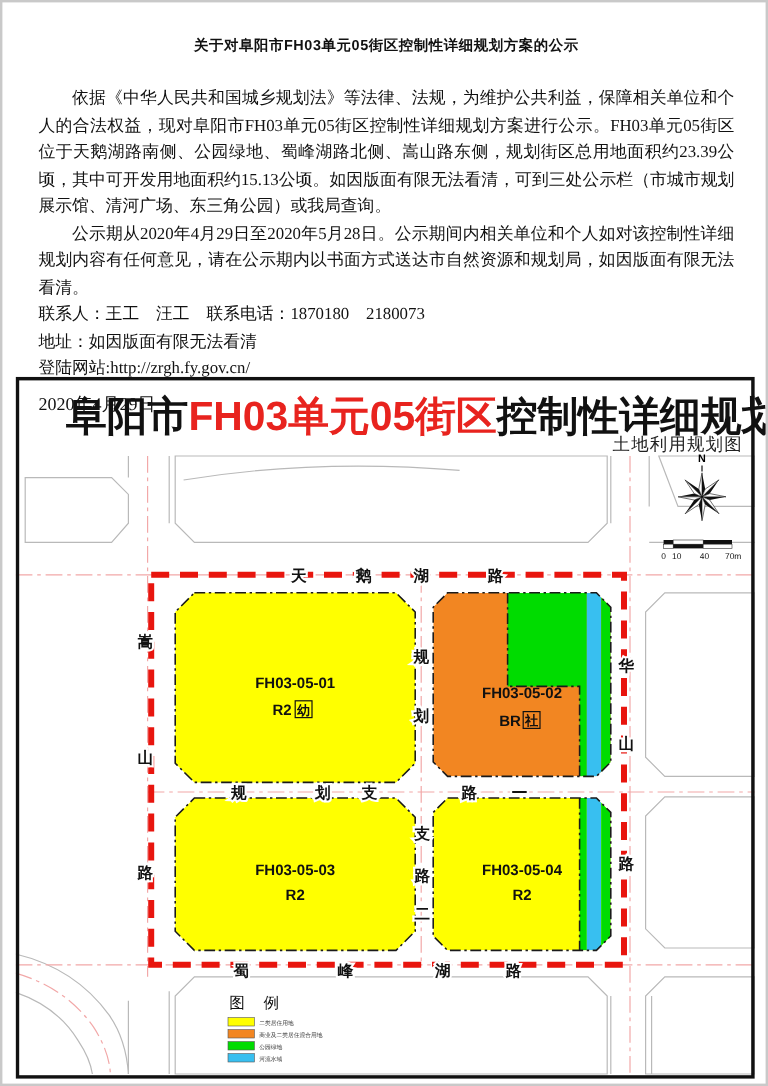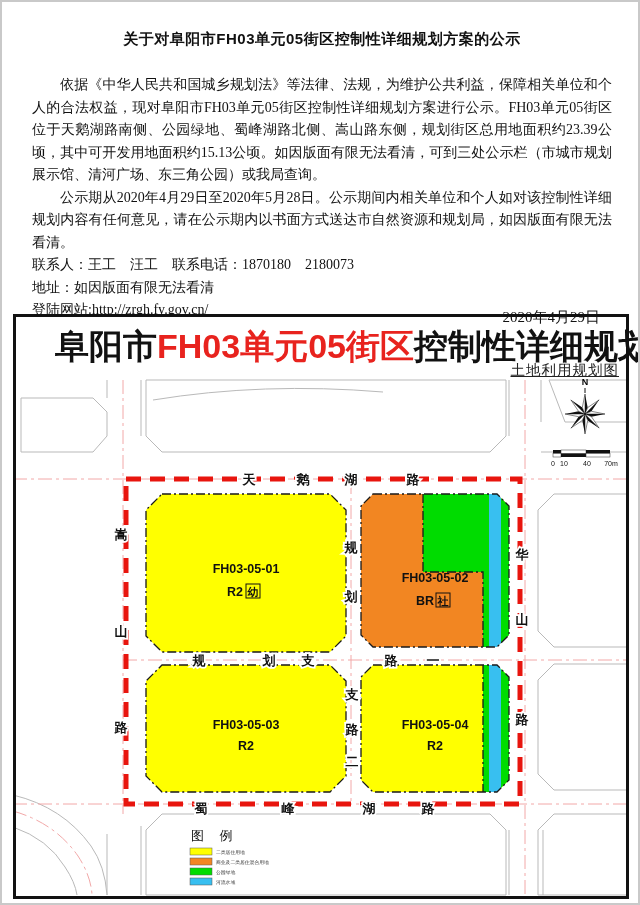--- a/index.html
+++ b/index.html
@@ -5,44 +5,44 @@
   html,body{margin:0;padding:0;background:#9a9a9a;}
   .page{
     position:relative;width:640px;height:905px;margin:0 auto;
     background:#ffffff;border:2px solid #c9c9c9;box-sizing:border-box;
     font-family:"Liberation Serif","DejaVu Serif",serif;color:#111;
     overflow:hidden;
   }
   .notice{position:absolute;left:0;top:0;width:640px;padding:0 30px;box-sizing:border-box;}
   .notice h1{
     font-family:"Liberation Sans","DejaVu Sans",sans-serif;
-    font-size:15px;font-weight:bold;text-align:center;
+    font-size:12px;font-weight:bold;text-align:center;
     margin:28px 10px 0 10px;letter-spacing:.5px;
   }
   .notice p{
     font-size:14px;line-height:22.5px;text-align:justify;
     text-indent:2em;margin:0;
   }
   .notice p.first{margin-top:25px;}
   .plain-line{font-size:14px;line-height:22.5px;margin:0;}
-  .row-last{display:flex;justify-content:space-between;align-items:flex-end;}
+  .row-last{display:flex;justify-content:space-between;align-items:flex-start;flex-direction:column;}
   .date{font-size:15px;position:relative;top:7px;padding-right:12px;}
   .map-box{
     position:absolute;left:11px;top:312px;width:616px;height:585px;
   }
   .map-title{
     position:absolute;left:42px;top:10px;z-index:5;white-space:nowrap;
     font-family:"Liberation Sans","DejaVu Sans",sans-serif;
     font-weight:bold;font-size:34px;color:#111;
   }
   .map-title .hl{color:#e8231e;}
   .map-subtitle{
     position:absolute;right:10px;top:47px;z-index:5;
     font-family:"Liberation Sans","DejaVu Sans",sans-serif;
-    font-size:14.5px;color:#222;letter-spacing:1px;text-decoration:underline;
+    font-size:14.5px;color:#222;letter-spacing:1px;
   }
   svg{display:block;}
   svg text{font-family:"Liberation Sans","DejaVu Sans",sans-serif;}
   .roadchar{font-size:13px;font-weight:600;fill:#111;paint-order:stroke;stroke:#ffffff;stroke-width:3.5px;text-anchor:middle;}
   .plabel{font-size:12.5px;font-weight:bold;fill:#111;text-anchor:middle;}
   .blocks path, .blocks line{stroke:#b9b9b9;stroke-width:1;fill:#ffffff;}
   .blocks line{fill:none;}
   .curveline{stroke:#c4c4c4;stroke-width:1;fill:none;}
   .centerline{stroke:#f2a8a8;stroke-width:1;fill:none;stroke-dasharray:14 4 3 4;}
   .parcel-border{fill:none;stroke:#1a1a1a;stroke-width:1.3;stroke-dasharray:9 3 2 3;}

